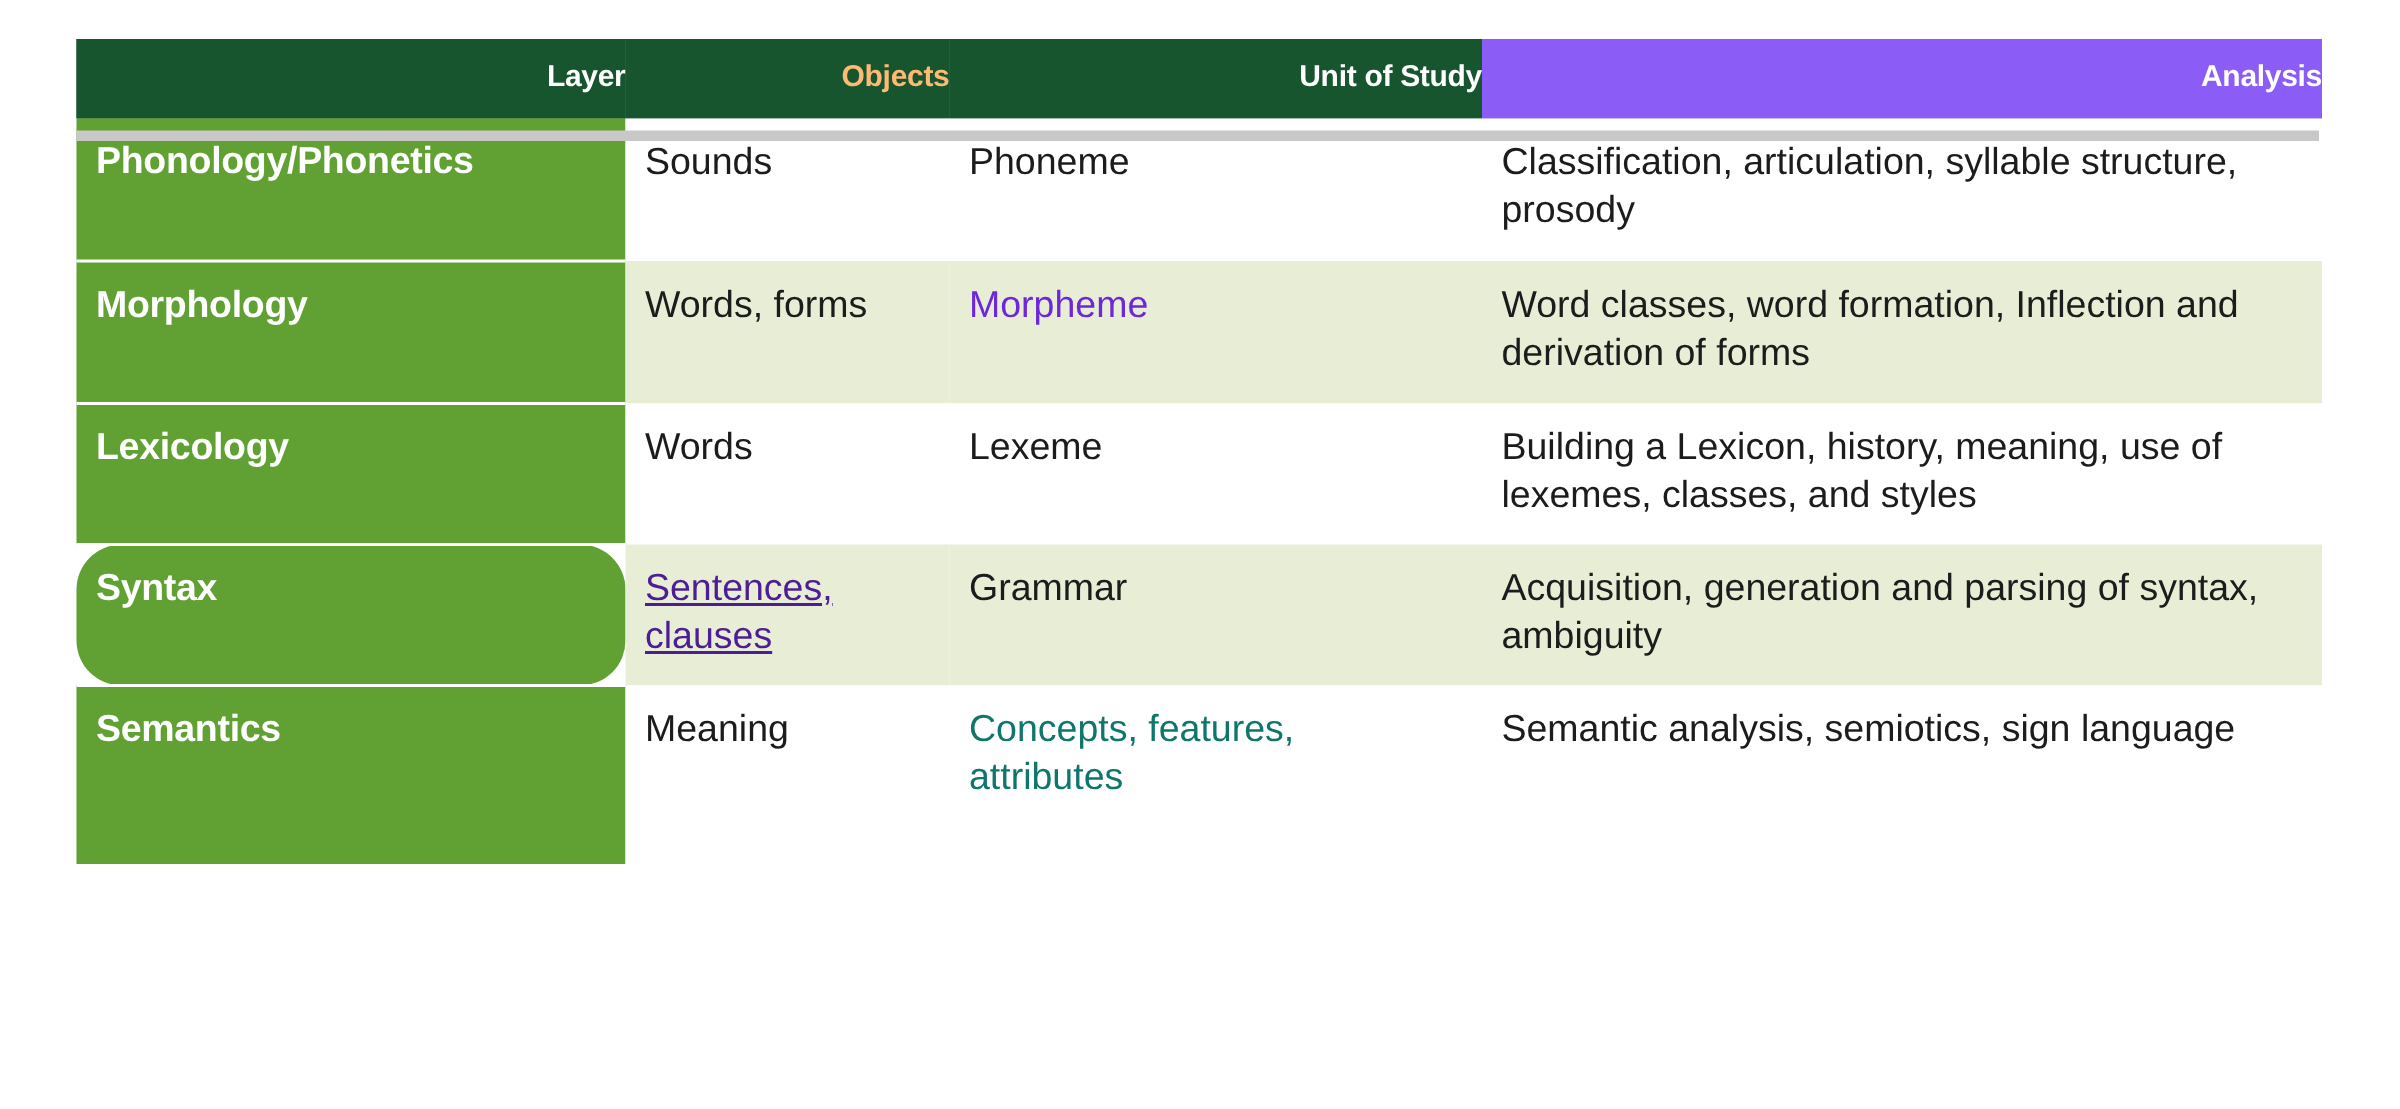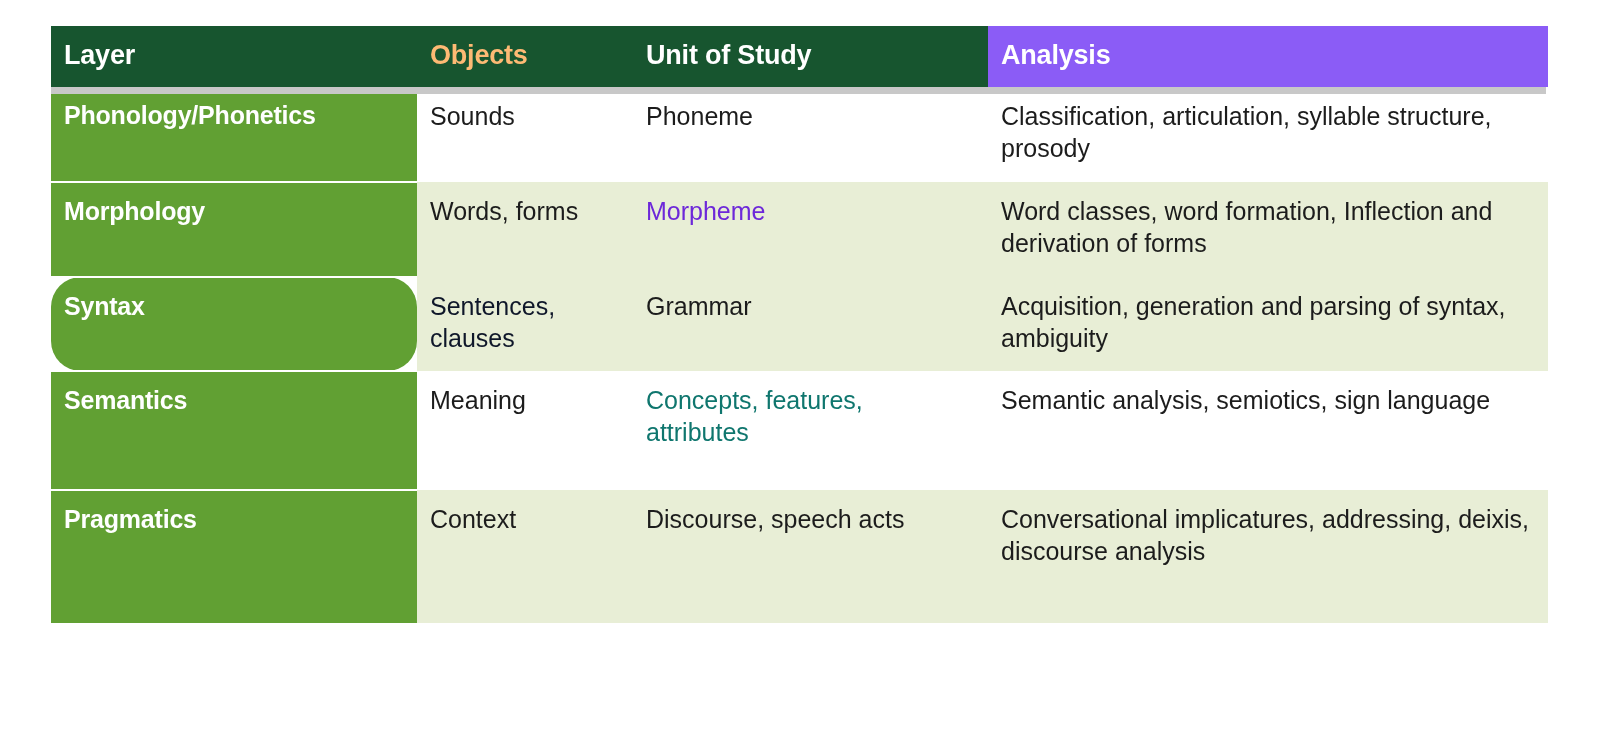--- a/index.html
+++ b/index.html
@@ -42,23 +42,23 @@
   col.c-unit    { width: 355px; }
   col.c-analysis{ width: 560px; }
 
   
   thead tr.header-row {
     background: #17552f;
   }
   thead th {
     background: #17552f;
     color: #ffffff;
-    font-size: 27px;
+    font-size: 20px;
     font-weight: bold;
-    text-align: left;
+    text-align: right;
     padding: 14px 0 16px 13px;
     vertical-align: middle;
     letter-spacing: -0.2px;
     border: 0;
     box-sizing: border-box;
   }
   thead th.th-layer   { padding-left: 13px; }
   thead th.th-objects { padding-left: 13px; }
   thead th.th-unit    { padding-left: 13px; }
   thead th.th-analysis{ padding-left: 13px; }
@@ -130,41 +130,41 @@
           <td class="data-cell" style="background: rgb(255, 255, 255); color: rgb(28, 28, 28);">Classification, articulation, syllable structure, prosody</td>
         </tr>
 
         <tr class="row-tint" style="height:95px">
           <td class="layer-cell" style="background: rgb(97, 160, 51); color: rgb(255, 255, 255);">Morphology</td>
           <td class="data-cell" style="background: rgb(232, 238, 214); color: rgb(28, 28, 28);">Words, forms</td>
           <td class="data-cell" style="background: rgb(232, 238, 214); color: #6d28d9;">Morpheme</td>
           <td class="data-cell" style="background: rgb(232, 238, 214); color: rgb(28, 28, 28);">Word classes, word formation, Inflection and derivation of forms</td>
         </tr>
 
+        <tr class="row-white" style="height:94px">
+          <td class="layer-cell" style="background: rgb(97, 160, 51); color: rgb(255, 255, 255);">Lexicology</td>
+          <td class="data-cell" style="background: rgb(255, 255, 255); color: rgb(28, 28, 28);">Words</td>
+          <td class="data-cell" style="background: rgb(255, 255, 255); color: rgb(28, 28, 28);">Lexeme</td>
+          <td class="data-cell" style="background: rgb(255, 255, 255); color: rgb(28, 28, 28);">Building a Lexicon, history, meaning, use of lexemes, classes, and styles</td>
+        </tr>
 
         <tr class="row-tint" style="height:94px">
           <td class="layer-cell" style="background: rgb(97, 160, 51); color: rgb(255, 255, 255); border-radius: 30px;">Syntax</td>
-          <td class="data-cell" style="background: rgb(232, 238, 214); color: #0f172a;">Sentences, clauses</td>
+          <td class="data-cell" style="background: rgb(232, 238, 214); color: #4c1d95; text-decoration: underline;">Sentences, clauses</td>
           <td class="data-cell" style="background: rgb(232, 238, 214); color: rgb(28, 28, 28);">Grammar</td>
           <td class="data-cell" style="background: rgb(232, 238, 214); color: rgb(28, 28, 28);">Acquisition, generation and parsing of syntax, ambiguity</td>
         </tr>
 
         <tr class="row-white" style="height:119px">
           <td class="layer-cell" style="background: rgb(97, 160, 51); color: rgb(255, 255, 255);">Semantics</td>
           <td class="data-cell" style="background: rgb(255, 255, 255); color: rgb(28, 28, 28);">Meaning</td>
           <td class="data-cell" style="background: rgb(255, 255, 255); color: #0f766e;">Concepts, features, attributes</td>
           <td class="data-cell" style="background: rgb(255, 255, 255); color: rgb(28, 28, 28);">Semantic analysis, semiotics, sign language</td>
         </tr>
 
-        <tr class="row-tint" style="height:133px">
-          <td class="layer-cell" style="background: rgb(97, 160, 51); color: rgb(255, 255, 255);">Pragmatics</td>
-          <td class="data-cell" style="background: rgb(232, 238, 214); color: rgb(28, 28, 28);">Context</td>
-          <td class="data-cell" style="background: rgb(232, 238, 214); color: rgb(28, 28, 28);">Discourse, speech acts</td>
-          <td class="data-cell" style="background: rgb(232, 238, 214); color: rgb(28, 28, 28);">Conversational implicatures, addressing, deixis, discourse analysis</td>
-        </tr>
 
       </tbody>
     </table>
 
     <div class="header-rule-holder">
         <div class="header-rule" style="background: rgb(200, 200, 200); position: absolute; left: 0px; top: 61px; width: 1495px;"></div>
       </div>
   </div>
 </div>
 

